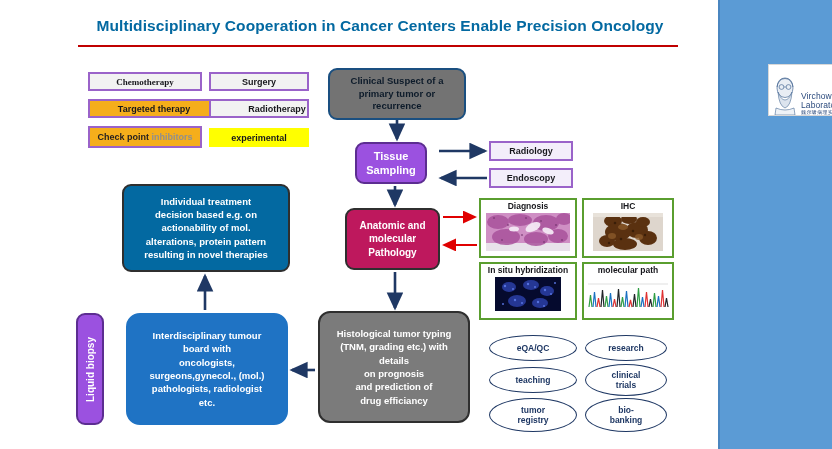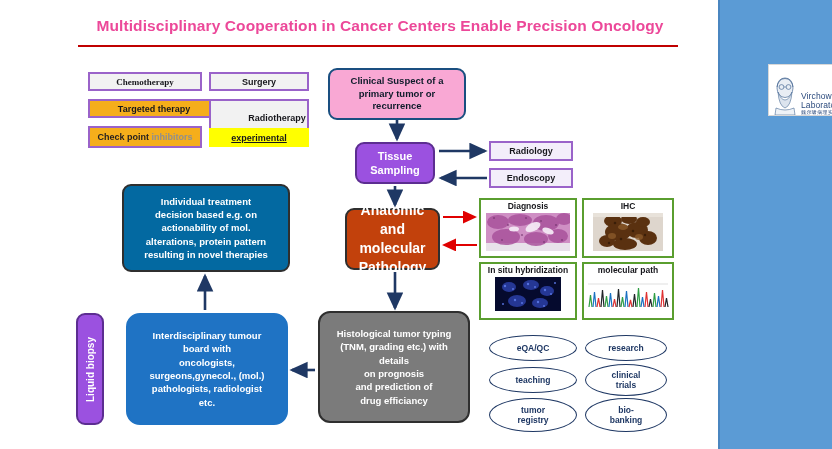--- a/index.html
+++ b/index.html
@@ -14,41 +14,41 @@
   .logo-card{position:absolute;left:737px;top:64px;width:78px;height:50px;
              background:#ffffff;border:1px solid #d8d8d8;display:flex;
              align-items:flex-end;justify-content:flex-start;overflow:hidden;margin-left:31px;}
   .logo-face{width:26px;height:40px;margin-left:3px;flex:0 0 auto;}
   .logo-txt{margin-left:3px;line-height:1.0;}
   .logo-l1,.logo-l2{font-size:8.5px;color:#2b4a7d;font-weight:400;letter-spacing:.1px;}
   .logo-cn{font-size:5px;color:#2b4a7d;letter-spacing:.4px;margin-top:1px;}
 
   
   .title{position:absolute;left:60px;top:17px;width:640px;text-align:center;
-         font-size:15.5px;font-weight:bold;color:#ec4899;letter-spacing:.1px;
+         font-size:15.5px;font-weight:bold;color:#0369a1;letter-spacing:.1px;
          white-space:nowrap;}
   .title-rule{position:absolute;left:78px;top:45px;width:600px;height:2px;background:#c00000;}
 
   
   .fbox{position:absolute;display:flex;align-items:center;justify-content:center;
         font-size:9px;font-weight:bold;color:#17171c;text-align:center;box-sizing:border-box;}
   .b-gray{background:#f2f2f2;border:2px solid #9a63c9;}
   .b-lav{background:#f3eefa;border:2px solid #9a63c9;}
   .b-orange{background:#f5ae1b;border:2px solid #9a63c9;}
-  .b-yellow{background:#ffff00;border:2px solid #ffff00;text-decoration:underline;}
+  .b-yellow{background:#ffff00;border:2px solid #ffff00;}
 
   
   .rbox{position:absolute;box-sizing:border-box;display:flex;align-items:center;
         justify-content:center;text-align:center;font-weight:bold;color:#fff;}
-  .r-blue{background:#f9a8d4;border:2px solid #1a4f80;border-radius:9px;
+  .r-blue{background:#737373;border:2px solid #1a4f80;border-radius:9px;
           color:#0d1b2a;font-size:9.5px;line-height:1.35;}
   .r-purple{background:#9b51e0;border:2px solid #5c2d91;border-radius:9px;
             font-size:11px;line-height:1.3;}
-  .r-orange{background:#c2410c;border:2px solid #2f2f2f;border-radius:9px;
-            font-size:14px;line-height:1.35;}
+  .r-orange{background:#be185d;border:2px solid #2f2f2f;border-radius:9px;
+            font-size:10px;line-height:1.35;}
   .r-red{background:#0369a1;border:2px solid #2f2f2f;border-radius:9px;
          font-size:9.5px;line-height:1.38;}
   .r-board{background:#1f73c4;border:2px solid #1f73c4;border-radius:14px;
            font-size:9.5px;line-height:1.4;}
   .r-gray{background:#7b7b7b;border:2px solid #2f2f2f;border-radius:12px;
           font-size:9.5px;line-height:1.4;}
   .r-biopsy{background:#9b51e0;border:2px solid #5c2d91;border-radius:9px;}
   .biopsy-label{transform:rotate(-90deg);white-space:nowrap;font-size:10px;
                 font-weight:bold;color:#fff;}
 
@@ -98,28 +98,28 @@
   <div class="title-rule"></div>
 
   <div class="fbox b-gray" style="left:88px;top:72px;width:114px;height:19px;font-family:Liberation Serif, serif;">Chemotherapy</div>
   <div class="fbox b-orange" style="left:88px;top:99px;width:132px;height:19px;">Targeted therapy</div>
   <div class="fbox b-orange" style="left:88px;top:126px;width:114px;height:22px;">
     <span><span class="ckp-b">Check point</span>
     <span class="ckp-l">inhibitors</span></span>
   </div>
 
   <div class="fbox b-gray" style="left:209px;top:72px;width:100px;height:19px;">Surgery</div>
-  <div class="fbox b-gray" style="left:209px;top:99px;width:100px;height:37px;padding-left:36px;">Radiotherapy</div>
+  <div class="fbox b-gray" style="left:209px;top:99px;width:100px;height:19px;padding-left:36px;">Radiotherapy</div>
   <div class="fbox b-yellow" style="left:209px;top:128px;width:100px;height:19px;">experimental</div>
 
   <div class="rbox r-blue" style="left:328px;top:68px;width:138px;height:52px;white-space:pre-line;">Clinical Suspect of a
 primary tumor or
 recurrence</div>
 
-  <div class="rbox r-purple" style="left:355px;top:142px;width:80px;height:42px;white-space:pre-line;">Tissue
+  <div class="rbox r-purple" style="left:355px;top:142px;width:72px;height:42px;white-space:pre-line;">Tissue
 Sampling</div>
 
   <div class="fbox b-lav" style="left:489px;top:141px;width:84px;height:20px;">Radiology</div>
   <div class="fbox b-lav" style="left:489px;top:168px;width:84px;height:20px;">Endoscopy</div>
 
   <div class="rbox r-orange" style="left:345px;top:208px;width:95px;height:62px;white-space:pre-line;">Anatomic and
 molecular
 Pathology</div>
 
   <div class="rbox r-red" style="left:122px;top:184px;width:168px;height:88px;white-space:pre-line;padding:0 4px;box-sizing:border-box;">Individual treatment

